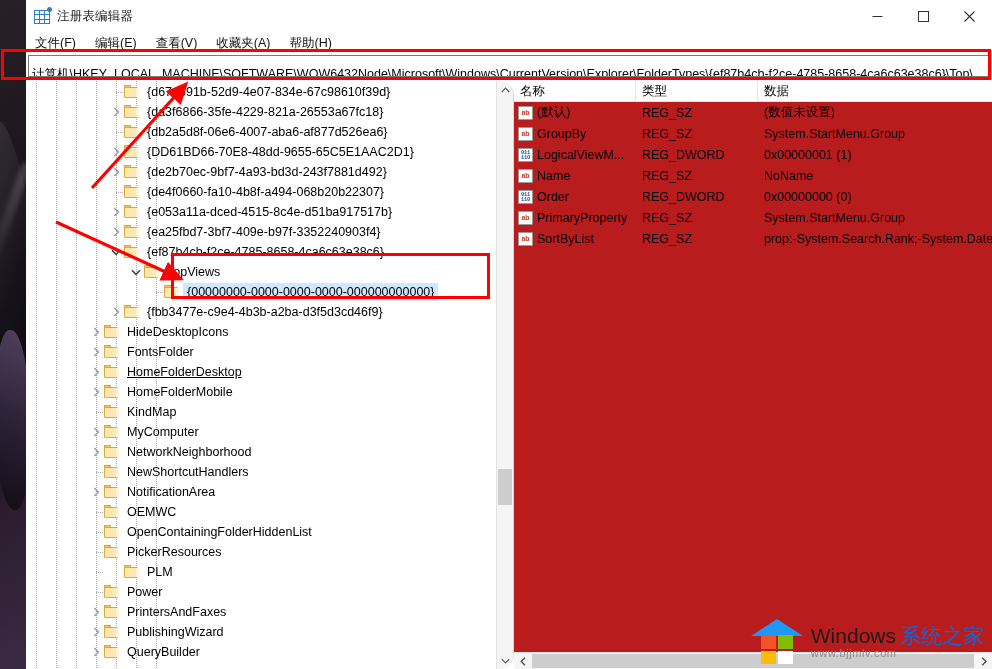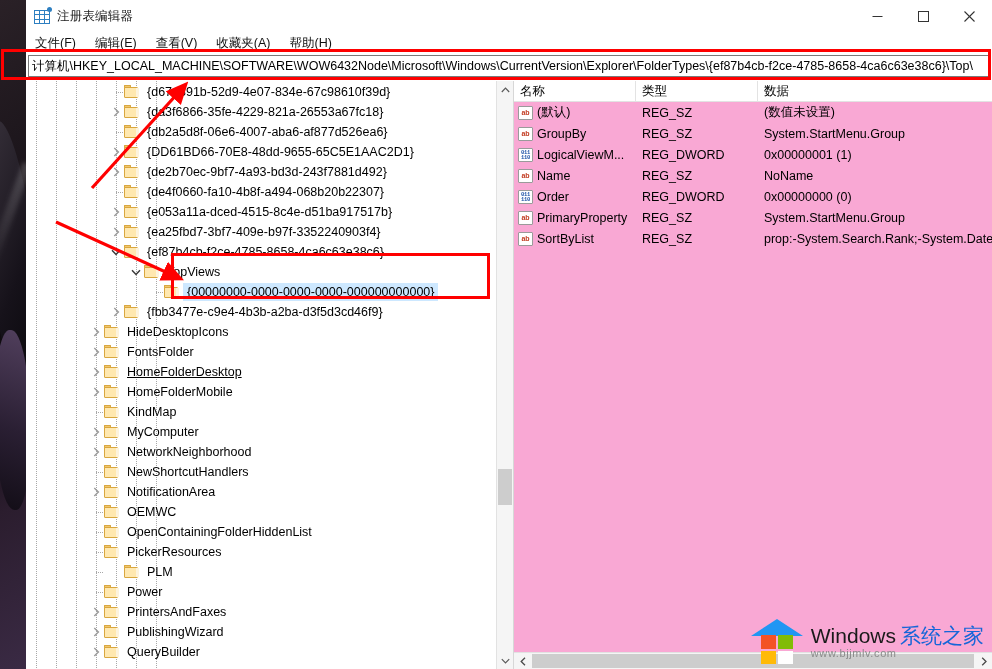--- a/index.html
+++ b/index.html
@@ -99,41 +99,42 @@
   .addrwrap {
     position: relative; height: 26px; min-height: 26px;
     padding: 0;
   }
   .addrbar {
     position: absolute; left: 2px; top: 1px; right: 3px; height: 22px;
     border: 1px solid #7a7a7a;
     background: #ffffff;
     font-size: 12.5px; color: #000;
     line-height: 20px;
-    padding: 0 3px;
+    padding: 8px 3px;
     white-space: nowrap; overflow: hidden;
     font-family: "Liberation Sans", "DejaVu Sans", sans-serif;
   }
 
   
   .main {
     flex: 1 1 auto;
     display: flex;
     border-top: 1px solid #ffffff;
     min-height: 0;
     position: relative;
   }
 
   
   .treepane {
     width: 488px; min-width: 488px;
     background: #ffffff;
     position: relative;
     overflow: hidden;
     border-right: 1px solid #d7d7d7;
+    border-radius: 15px;
   }
   .treescroll {
     position: absolute; inset: 0 17px 0 0;
     overflow: hidden;
   }
   .tree {
     position: relative;
     padding-top: 1px;
   }
   .trow {
@@ -192,21 +193,21 @@
     color: #606060; font-size: 9px;
   }
   .vscroll .arrow.bot { position: absolute; bottom: 0; left: 0; right: 0; }
   .vscroll .thumb {
     position: absolute; left: 1px; right: 1px;
     background: #cdcdcd; border-radius: 0;
   }
 
   
   .listpane {
-    flex: 1 1 auto; position: relative; background: #f9a8d4;
+    flex: 1 1 auto; position: relative; background: #b91c1c;
     display: flex; flex-direction: column; min-width: 0;
   }
   .lheader {
     height: 21px; min-height: 21px;
     display: flex; align-items: center;
     background: #ffffff;
     border-bottom: 1px solid #e3e3e3;
     font-size: 12.5px; color: #000;
   }
   .lhcell {

